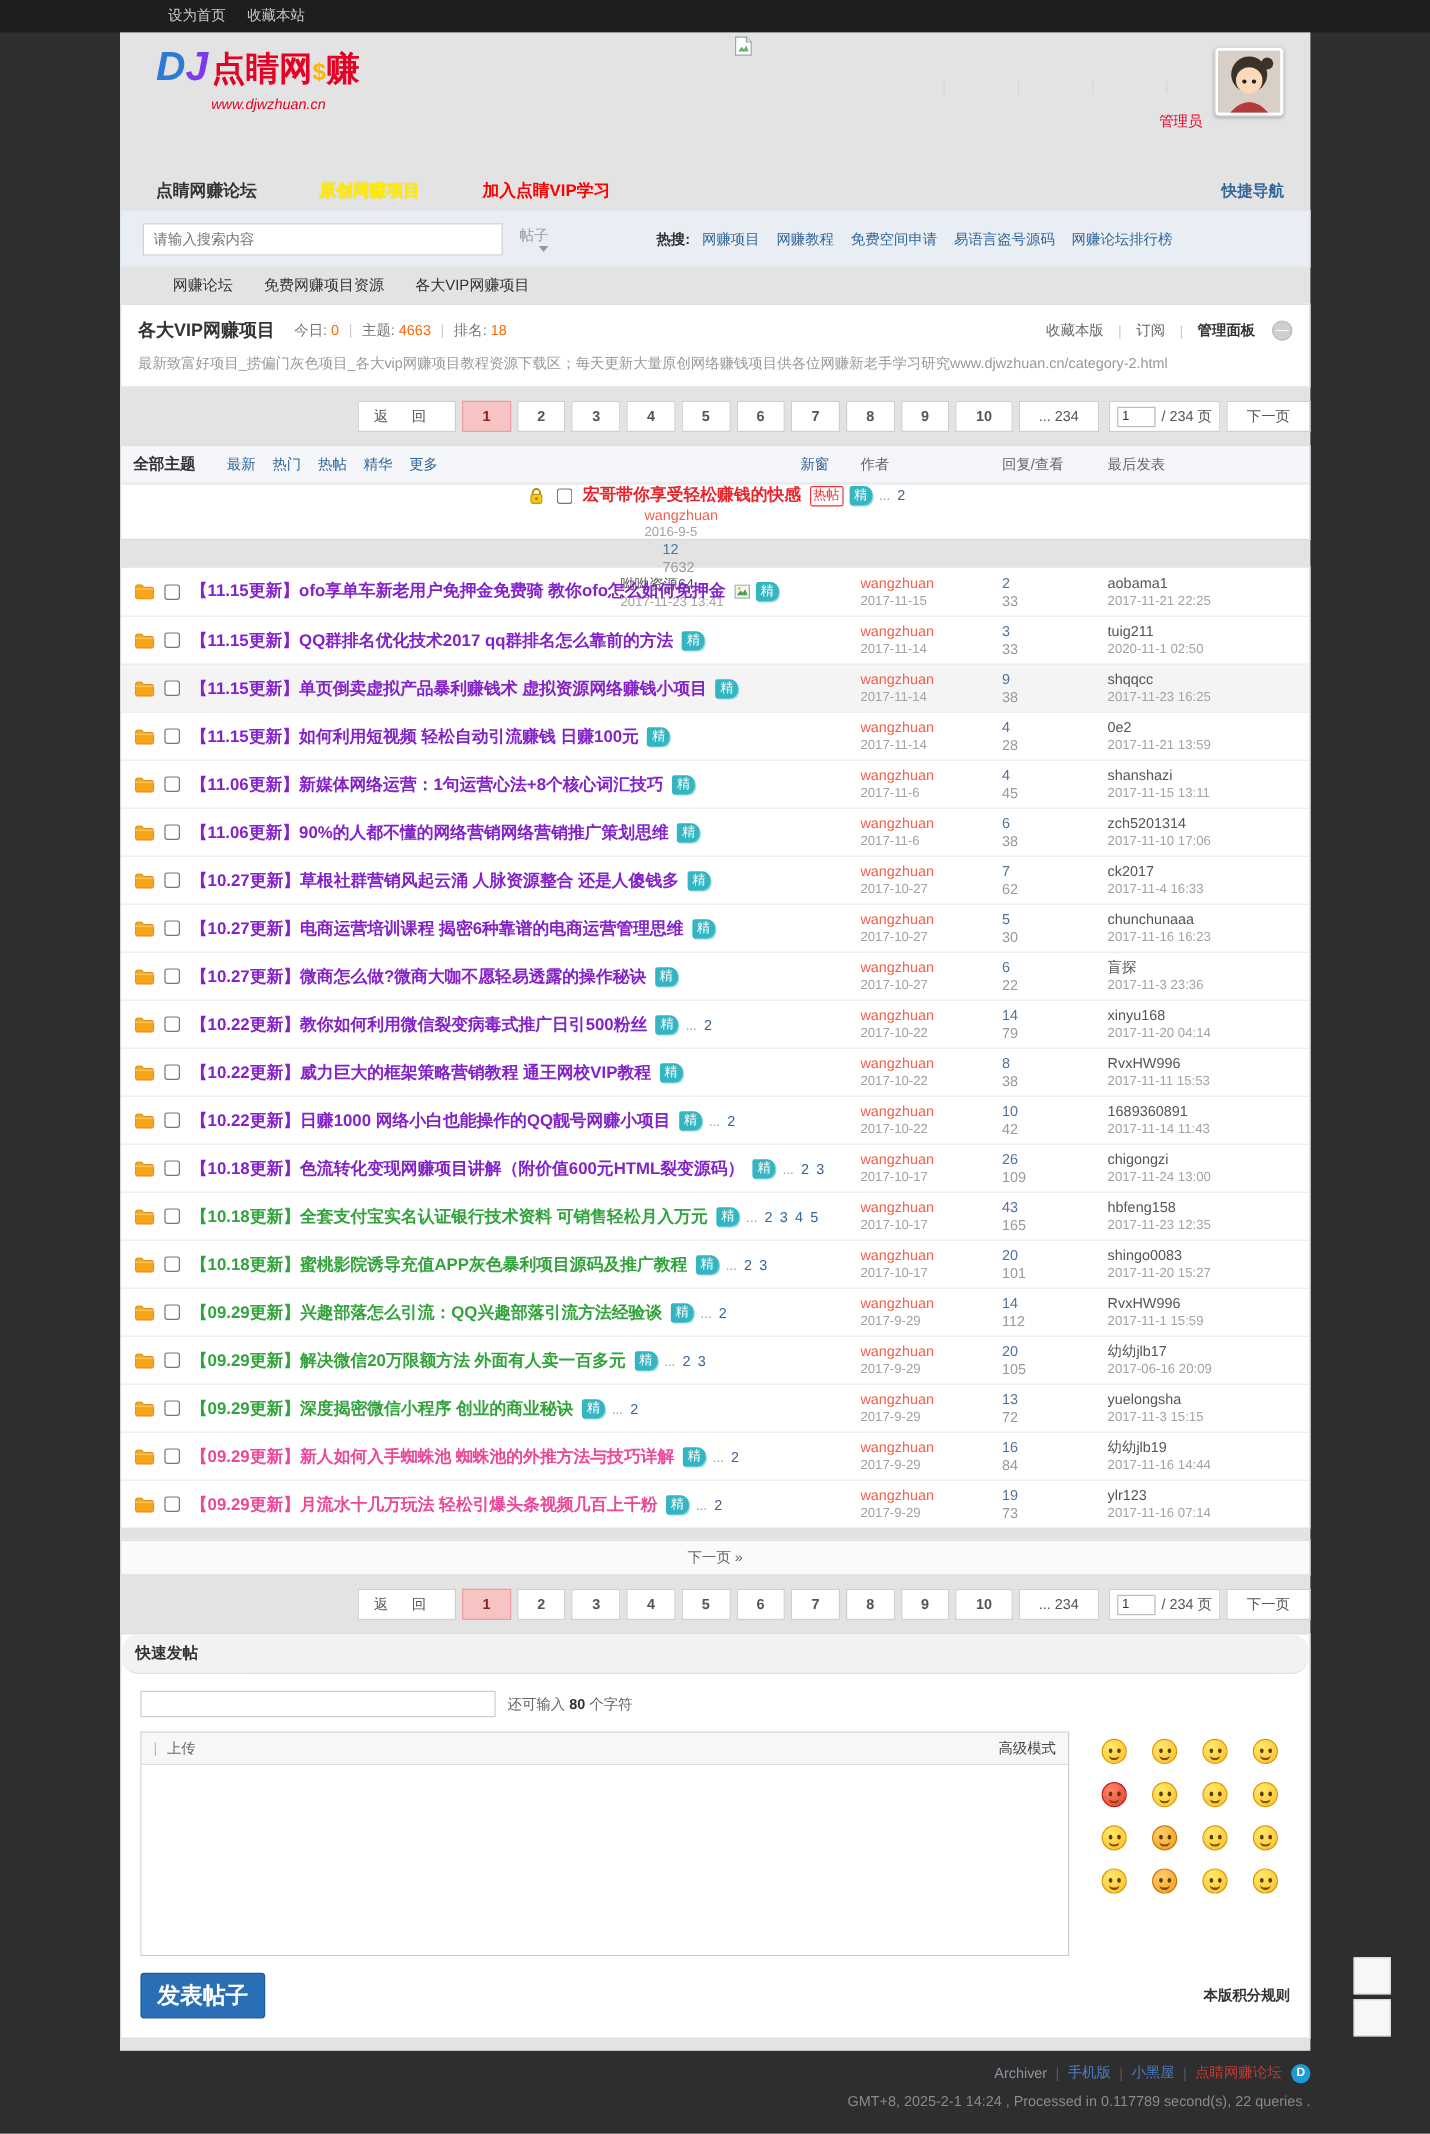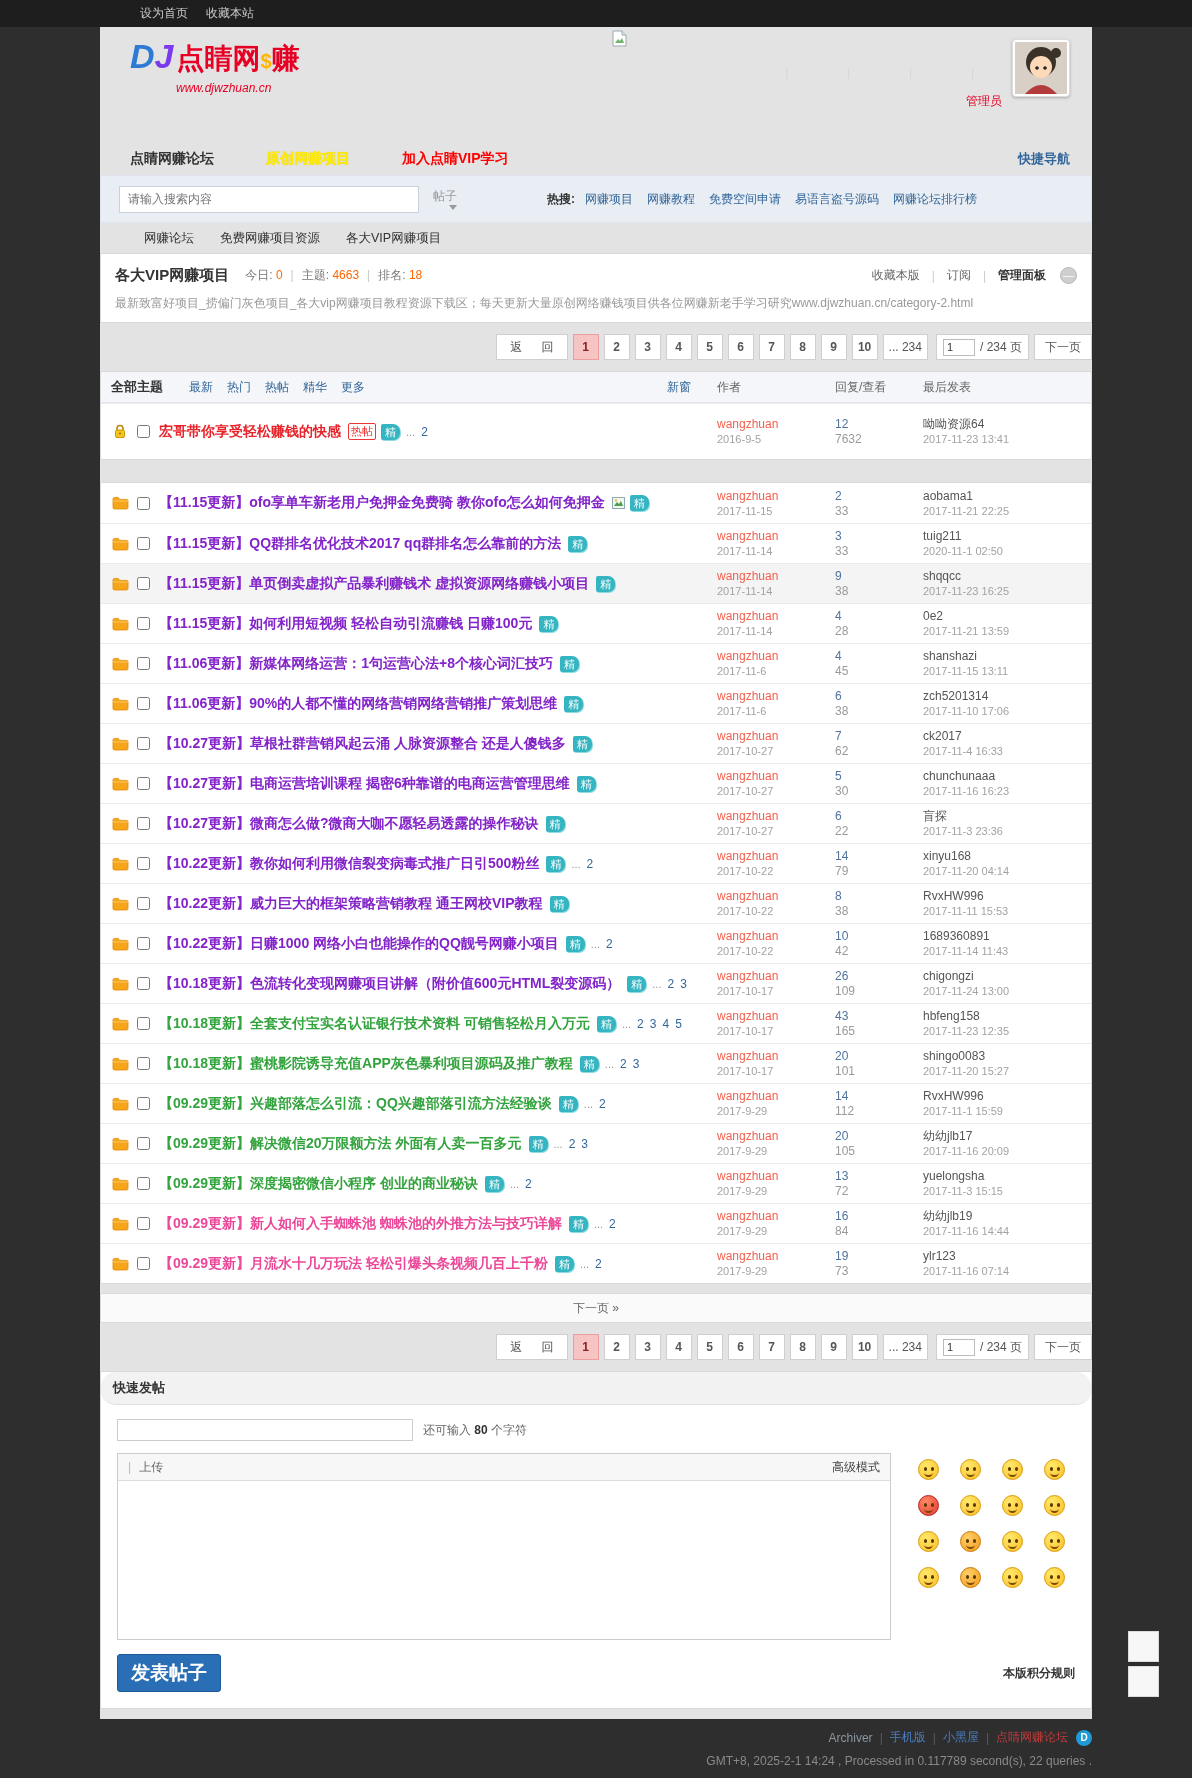--- a/index.html
+++ b/index.html
@@ -58,21 +58,21 @@
   .forum-meta .sep { color:#ccc; margin:0 8px; }
   .forum-actions { margin-left:auto; display:flex; align-items:center; color:#666; }
   .forum-actions a { color:#666; }
   .forum-actions .sep { color:#ccc; margin:0 12px; }
   .forum-actions .panel { color:#333; font-weight:bold; }
   .circle-btn { width:17px; height:17px; border-radius:50%; background:#cfcfcf; border:1px solid #b9b9b9; color:#fff; font-size:11px; line-height:14px; text-align:center; margin-left:14px; cursor:pointer; }
   .forum-desc { color:#999; margin-top:10px; font-size:12px; }
 
   
   .pg-row { display:flex; justify-content:flex-end; align-items:center; margin:11px 0; }
-  .pg-btn { background:#fff; border:1px solid #cfcfcf; color:#555; height:26px; min-width:26px; padding:0 5px; display:flex; align-items:center; justify-content:center; margin-left:5px; font-size:12px; cursor:pointer; }
+  .pg-btn { background:#fff; border:1px solid #cfcfcf; color:#555; height:26px; min-width:26px; padding:0 16px; display:flex; align-items:center; justify-content:center; margin-left:5px; font-size:12px; cursor:pointer; }
   .pg-back { min-width:66px; letter-spacing:8px; padding-left:13px; }
   .pg-num { font-weight:bold; }
   .pg-active { background:#f7c4c4; border-color:#ec9e9e; color:#8b2020; }
   .pg-jump { display:flex; align-items:center; background:#fff; border:1px solid #cfcfcf; height:26px; margin-left:8px; padding:0 6px; }
   .pg-jump input { width:32px; height:17px; border:1px solid #bbb; font-size:11px; padding-left:3px; color:#333; }
   .pg-jump span { color:#555; margin-left:5px; }
   .pg-next { min-width:58px; }
 
   
   .list-box { background:#fff; border:1px solid #d9d9d9; }
@@ -82,21 +82,21 @@
   .lh-filter { color:#336699; margin-right:14px; }
   .lh-newwin { margin-left:auto; color:#336699; margin-right:26px; }
   .col-author { width:118px; }
   .col-re { width:88px; }
   .col-last { width:158px; }
   .lh-col { color:#666; }
 
   .trow { display:flex; align-items:center; padding:0 10px; height:40px; border-top:1px solid #ebebeb; }
   .trow:first-child { border-top:none; }
   .trow.shaded { background:#f4f4f4; }
-  .sticky-row { height:56px; }
+  .sticky-row { height:46px;flex-direction:column; }
   .t-main { flex:1; display:flex; align-items:center; min-width:0; }
   .t-check { width:13px; height:13px; margin:0 9px 0 8px; }
   .icon-cell { width:18px; display:flex; justify-content:center; }
   .t-title { font-size:14px; font-weight:bold; margin-right:7px; white-space:nowrap; }
   .c-purple { color:#8323c9; }
   .c-green { color:#33a33d; }
   .c-magenta { color:#ec4899; }
   .c-red { color:#e8242c; }
   .badge-hot { border:1px solid #f03333; color:#f03333; background:#fff; font-size:11px; padding:0 2px; border-radius:2px; margin-right:5px; line-height:15px; }
   .badge-jing { background:#35b5c1; color:#fff; font-size:11px; padding:0 4px; border-radius:2px 7px 7px 2px; margin-right:6px; line-height:16px; box-shadow:1px 1px 0 #8edbe2; }
@@ -736,21 +736,21 @@
         <div class="col-author">
           <a class="au-name">wangzhuan</a>
           <div class="mini-date">2017-9-29</div>
         </div>
         <div class="col-re">
           <div class="re-num">20</div>
           <div class="vi-num">105</div>
         </div>
         <div class="col-last">
           <a class="lu-name">幼幼jlb17</a>
-          <div class="mini-date">2017-11-16 20:09</div>
+          <div class="mini-date">2017-06-16 20:09</div>
         </div>
       </div>
       <div class="trow">
         <div class="t-main">
           <span class="icon-cell">
             <svg width="17" height="14" viewBox="0 0 17 14">
               <path d="M1 3 Q1 1.4 2.6 1.4 H6.2 L7.8 3.4 H14.6 Q16 3.4 16 4.8 V11.6 Q16 13 14.6 13 H2.4 Q1 13 1 11.6 Z" fill="#f7a61b" stroke="#dd8e00" stroke-width="0.8"></path>
               <path d="M1 5 H16" stroke="#fdc95e" stroke-width="1"></path>
             </svg>
           </span>

